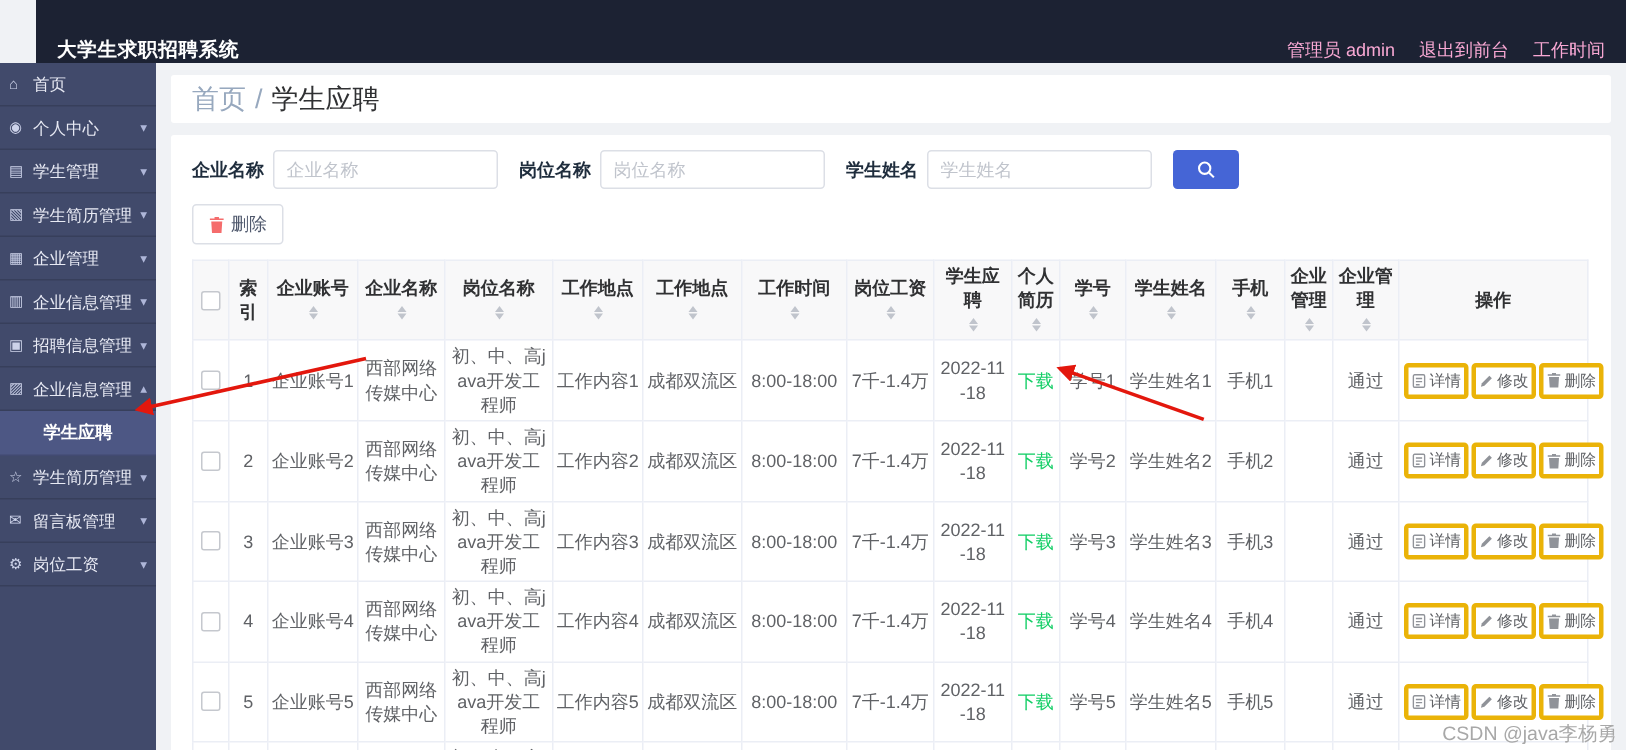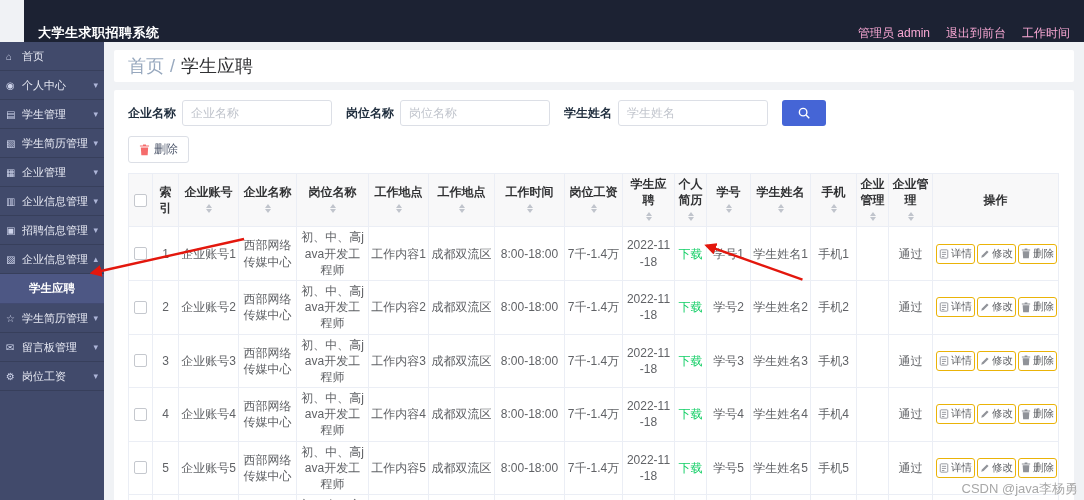--- a/index.html
+++ b/index.html
@@ -46,21 +46,21 @@
   .data-table th, .data-table td { border:1px solid #ebeef5; text-align:center; vertical-align:middle; padding:2px 2px; word-break:break-all; line-height:1.35; }
   .data-table th { background:#f8f8f9; color:#303133; font-weight:bold; height:36px; font-size:12px; }
   .data-table td { height:38px; font-size:12px; color:#606266; background:#fff; }
   .th-inner { display:flex; flex-direction:column; align-items:center; justify-content:center; gap:1px; }
   .sort-carets { display:flex; flex-direction:column; align-items:center; line-height:0; cursor:pointer; }
   .caret-up { width:0; height:0; border:3.5px solid transparent; border-bottom:4px solid #c0c4cc; margin-bottom:1px; display:block; }
   .caret-down { width:0; height:0; border:3.5px solid transparent; border-top:4px solid #c0c4cc; display:block; }
   .checkbox { width:13px; height:13px; border:1px solid #c5c8ce; border-radius:2px; background:#fff; margin:0 auto; cursor:pointer; }
   .link-download { color:#13ce66; cursor:pointer; }
   td[data-name="cell-ops"] { white-space:nowrap; }
-  .op-btn { display:inline-flex; align-items:center; gap:2px; border:1px solid #eab308; background:#fff; border-radius:3px; padding:2px 2px; font-size:10.5px; color:#606266; cursor:pointer; margin:0 1px; white-space:nowrap; font-family:inherit; vertical-align:middle; }
+  .op-btn { display:inline-flex; align-items:center; gap:2px; border:3px solid #eab308; background:#fff; border-radius:3px; padding:2px 2px; font-size:10.5px; color:#606266; cursor:pointer; margin:0 1px; white-space:nowrap; font-family:inherit; vertical-align:middle; }
   .op-icon { display:inline-flex; color:#909399; }
 
   
   svg.arrows { position:absolute; left:0; top:0; width:1084px; height:500px; pointer-events:none; z-index:40; }
 
   .watermark { position:absolute; right:6px; bottom:2px; color:#a8a8a8; font-size:13px; z-index:41; }
 </style>
 </head>
 <body>
 

